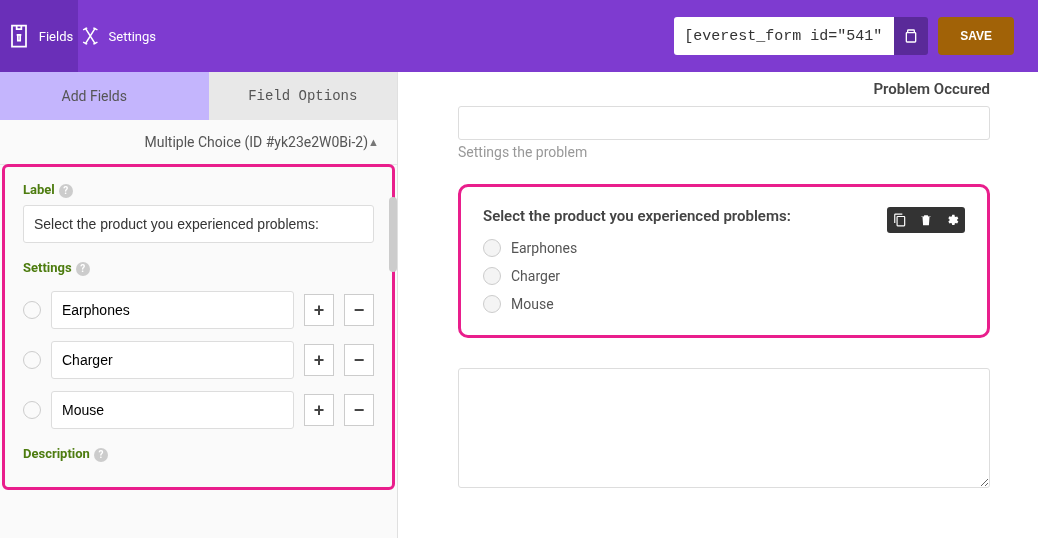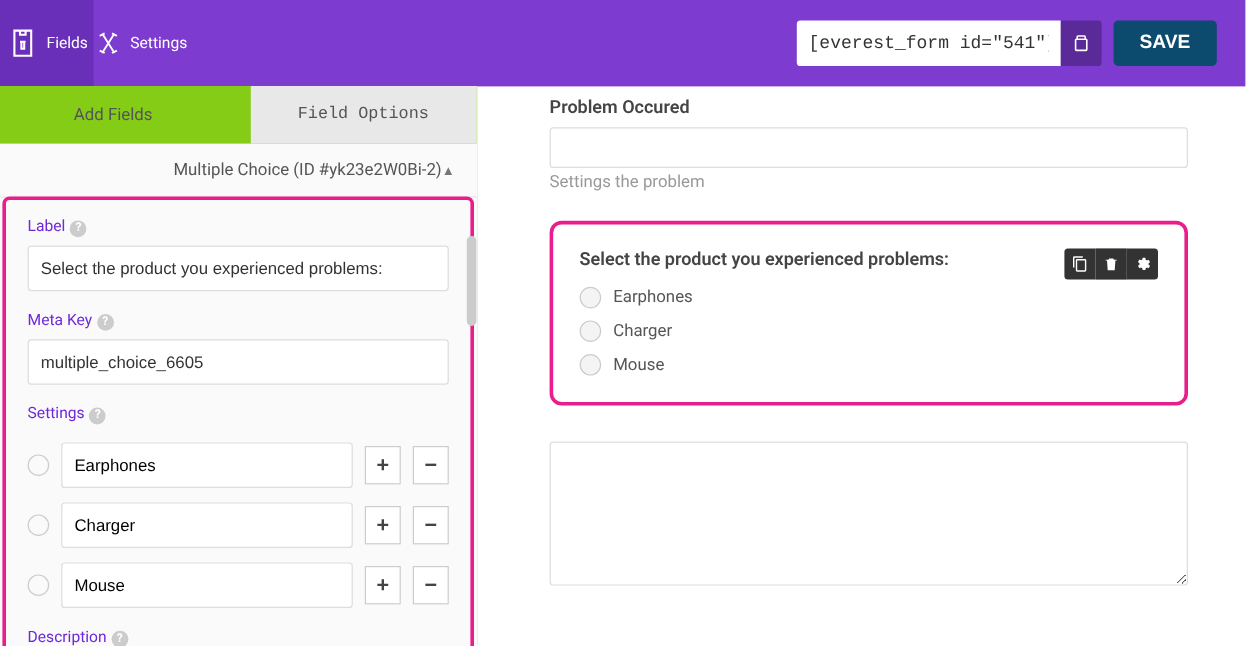--- a/index.html
+++ b/index.html
@@ -9,46 +9,46 @@
     .topbar-left { display: flex; }
     .tb-btn { width: 78px; display: flex; flex-direction: row; align-items: center; justify-content: center; gap: 6px; color: #fff; cursor: pointer; }
     .tb-btn.active { background: #6a2fb8; }
     .tb-btn svg { width: 28px; height: 28px; }
     .tb-label { font-size: 13px; }
     .topbar-right { display: flex; align-items: center; gap: 10px; padding-right: 24px; }
     .shortcode-wrap { display: flex; align-items: stretch; }
     .shortcode { background: #fff; font-family: "Courier New", monospace; font-size: 15px; color: #333; height: 38px; width: 220px; padding: 0 10px; border: none; border-radius: 3px 0 0 3px; }
     .copy-btn { background: #5a2a99; width: 34px; height: 38px; border: none; border-radius: 0 3px 3px 0; cursor: pointer; display:flex; align-items:center; justify-content:center;}
     .copy-btn svg { fill: #fff; width: 16px; height: 16px;}
-    .save-btn { background: #0c4a6e; color: #fff; font-weight: 600; font-size: 16px; border: none; height: 38px; padding: 0 22px; border-radius: 4px; cursor: pointer; }
+    .save-btn { background: #a16207; color: #fff; font-weight: 600; font-size: 12px; border: none; height: 38px; padding: 0 22px; border-radius: 4px; cursor: pointer; }
     
     .body { display: flex; height: calc(538px - 72px); }
     .sidebar { width: 398px; background: #fafafa; border-right: 1px solid #e0e0e0; position: relative; overflow-y: auto; }
-    .side-tabs { display: flex; background: #84cc16; gap: 20px; }
+    .side-tabs { display: flex; background: #c4b5fd; gap: 20px; }
     .side-tab { flex: 1; text-align: center; padding: 16px 0; font-size: 14px; color: #555; cursor: pointer; }
     .side-tab.active { background: #e8e8e8; font-family: Liberation Mono, monospace; }
     .scroll-thumb { position:absolute; right:0; top:125px; width:8px; height:75px; background:#ccc; border-radius:4px; }
     
     .accordion-header { padding: 14px 18px; color: #555; font-size: 14px; display:flex; justify-content:flex-end; align-items:center; border-bottom:1px solid #e5e5e5; cursor:pointer; }
     .tri { font-size:11px; color:#777; }
     
     .panel-body { padding: 14px 18px 18px; border: 3px solid #e91e8c; border-radius: 6px; margin: -1px 2px 0; background:#fafafa; }
     .form-group { margin-bottom: 16px; }
-    .form-label { font-size: 13px; font-weight: 400; color: #6d28d9; display: inline-block; margin-bottom: 8px; }
+    .form-label { font-size: 13px; font-weight: 700; color: #4d7c0f; display: inline-block; margin-bottom: 8px; }
     .help-icon { display:inline-block; width:14px; height:14px; border-radius:50%; background:#ccc; color:#fff; font-size:10px; font-weight:bold; text-align:center; line-height:14px; margin-left:4px; cursor:pointer; }
     .text-input { width: 100%; height: 38px; padding: 0 10px; border: 1px solid #ddd; border-radius: 3px; background:#fff; font-size:14px; color:#333; }
     
     .choice-row { display:flex; align-items:center; gap:10px; margin-bottom:12px; }
     .choice-radio { width:18px; height:18px; border:1px solid #ccc; border-radius:50%; flex-shrink:0; }
     .choice-input { flex:1; height:38px; padding: 0 10px; border:1px solid #ddd; border-radius:3px; background:#fff; font-size:14px; }
     .sq-btn { width:30px; height:32px; border:1px solid #ccc; background:#fff; font-size:18px; font-weight:bold; color:#444; cursor:pointer; line-height:28px; text-align:center; }
     
     .main { flex:1; padding: 8px 48px 0 60px; overflow-y:auto; }
     .field-block { margin-bottom: 24px; }
-    .field-title { font-size: 15px; font-weight: 600; color: #444; margin-bottom: 8px; }
+    .field-title { font-size: 15px; font-weight: 600; color: #444; margin-bottom: 8px; text-align: right; }
     .textarea-slim { width: 100%; height: 34px; border:1px solid #ddd; border-radius:3px; background:#fff; }
     .placeholder-text { color:#999; font-size:14px; margin-top:4px; }
     
     .selected-field { border: 3px solid #e91e8c; border-radius: 10px; padding: 20px 22px 22px; position:relative; margin-bottom: 30px; }
     .sf-header { display:flex; justify-content:space-between; align-items:flex-start; }
     .sf-title { font-size:15px; font-weight:600; color:#444; margin-bottom: 14px; }
     .sf-tools { display:flex; }
     .tool-btn { width:26px; height:26px; background:#333; color:#fff; display:flex; align-items:center; justify-content:center; cursor:pointer; }
     .tool-btn:first-child { border-radius:3px 0 0 3px; }
     .tool-btn:last-child { border-radius:0 3px 3px 0; }
@@ -100,24 +100,20 @@
 
     <div class="accordion-header">
       <span>Multiple Choice (ID #yk23e2W0Bi-2)</span>
       <span class="tri">▲</span>
     </div>
 
     <div class="panel-body">
       <div class="form-group">
         <span class="form-label">Label</span><span class="help-icon">?</span>
         <input class="text-input" value="Select the product you experienced problems:" style="">
-      </div>
-      <div class="form-group">
-        <span class="form-label">Meta Key</span><span class="help-icon">?</span>
-        <input class="text-input" value="multiple_choice_6605" style="">
       </div>
       <div class="form-group">
         <span class="form-label">Settings</span><span class="help-icon">?</span>
         <div style="height:8px"></div>
         <div class="choice-row">
           <span class="choice-radio"></span>
           <input class="choice-input" value="Earphones" style="">
           <button class="sq-btn">+</button>
           <button class="sq-btn">−</button>
         </div>

